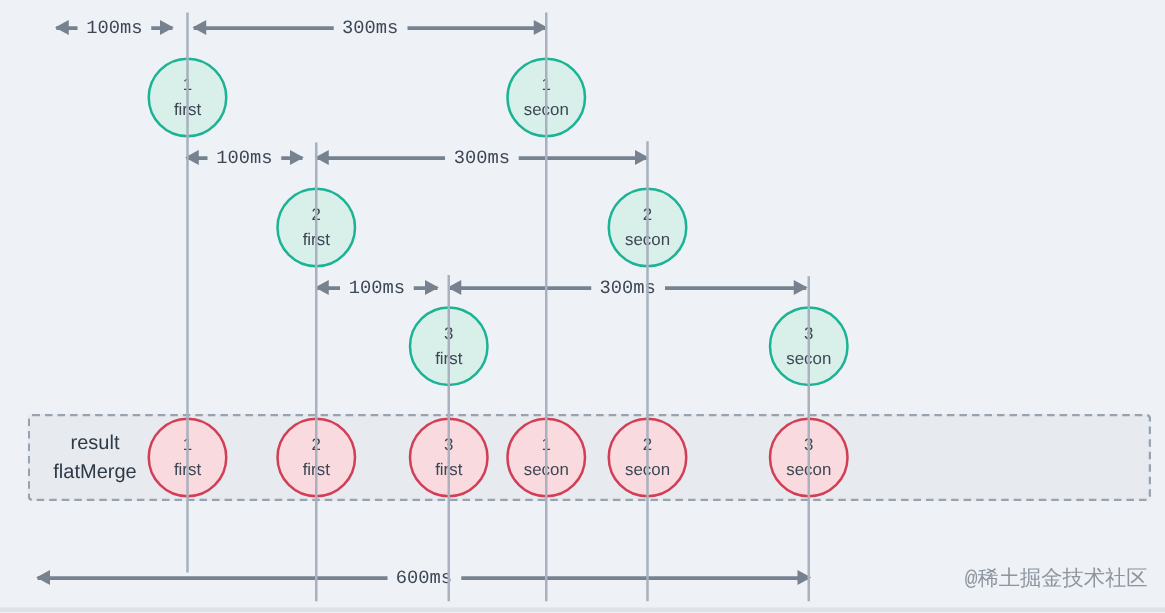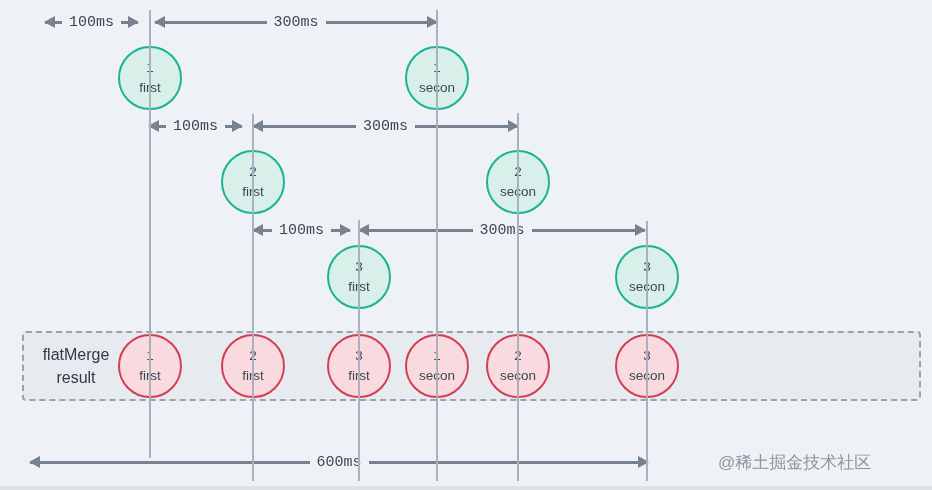--- a/index.html
+++ b/index.html
@@ -111,43 +111,45 @@
     font-size: 16px;
     line-height: 1.42;
     color: var(--box-text, #2e3a47);
     z-index: 1;
   }
   .watermark {
     position: absolute;
     left: 718px;
     top: 451px;
     width: 200px;
+    text-align: right;
     font-size: 17px;
     color: var(--watermark, #8d959f);
     z-index: 1;
+    font-family: Liberation Mono, monospace;
   }
   .footer-strip {
     position: absolute;
     left: 0;
     top: 486px;
     width: 932px;
     height: 4px;
     background: var(--footer-strip, #dde2e8);
     z-index: 0;
   }
 </style>
 </head>
 <body>
 
 <div id="canvas">
 
   <div class="result-box"></div>
   <div class="result-label">
+    <div>result</div>
     <div>flatMerge</div>
-    <div>result</div>
   </div>
 
   <div class="marrow" style="left:45px;  top:13px;  width:93px;">
     <span class="seg l"></span>
     <span class="lbl">100ms</span>
     <span class="seg r"></span>
   </div>
   <div class="marrow" style="left:155px; top:13px;  width:282px;">
     <span class="seg l"></span>
     <span class="lbl">300ms</span>

